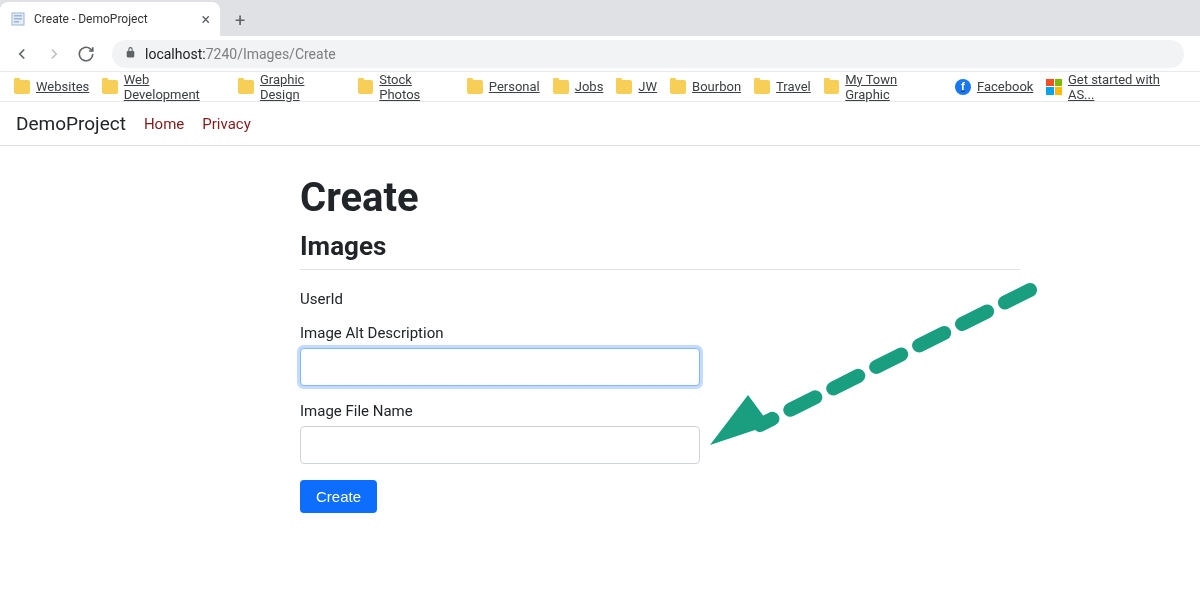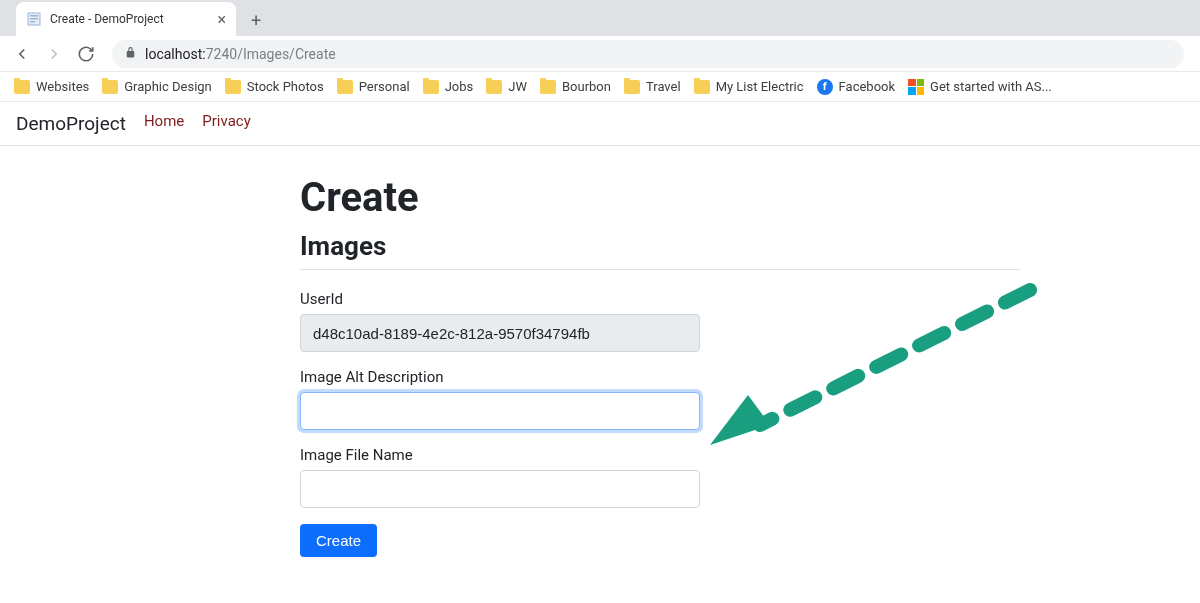--- a/index.html
+++ b/index.html
@@ -1,45 +1,45 @@
 <!DOCTYPE html>
 <html><head>
   <meta charset="utf-8">
   <style>
     * { margin: 0; padding: 0; box-sizing: border-box; }
     body { font-family: -apple-system, BlinkMacSystemFont, 'Segoe UI', Roboto, Arial, sans-serif; width: 1200px; background: #fff; }
 
     
-    .chrome-top { background: #dfe1e5; height: 36px; display: flex; align-items: flex-end; padding-left: 16px; }
+    .chrome-top { background: #dfe1e5; height: 36px; display: flex; align-items: flex-end; padding-left: 0; }
     .tab { background: #fff; border-radius: 8px 8px 0 0; height: 34px; display: flex; align-items: center; padding: 0 10px; min-width: 220px; position: relative; font-size: 12px; color: #333; }
     .tab-favicon { width: 16px; height: 16px; margin-right: 8px; display: flex; align-items: center; justify-content: center; }
     .tab-title { flex: 1; }
     .tab-close { color: #5f6368; font-size: 16px; margin-left: 8px; cursor: pointer; }
     .new-tab { width: 28px; height: 28px; display: flex; align-items: center; justify-content: center; color: #5f6368; font-size: 18px; margin-left: 6px; margin-bottom: 2px; cursor: pointer; }
 
     .chrome-toolbar { background: #fff; height: 36px; display: flex; align-items: center; padding: 0 8px; gap: 4px; border-bottom: 1px solid #e8eaed; }
     .nav-btn { width: 28px; height: 28px; border-radius: 50%; display: flex; align-items: center; justify-content: center; color: #5f6368; cursor: pointer; }
     .nav-btn svg { width: 18px; height: 18px; }
     .nav-btn.disabled { color: #bdc1c6; }
     .address-bar { flex: 1; height: 28px; background: #f1f3f4; border-radius: 14px; display: flex; align-items: center; padding: 0 12px; margin-left: 8px; margin-right: 8px; font-size: 14px; color: #3c4043; }
     .lock { margin-right: 8px; color: #5f6368; }
     .lock svg { width: 13px; height: 13px; }
     .url-host { color: #202124; }
     .url-path { color: #7d7f83; }
 
-    .bookmarks-bar { background: #fff; height: 30px; display: flex; align-items: center; padding: 0 8px; gap: 1px; font-size: 13px; color: #3c4043; border-bottom: 1px solid #e8eaed; }
+    .bookmarks-bar { background: #fff; height: 30px; display: flex; align-items: center; padding: 0 8px; gap: 1px; font-size: 13px; color: #3c4043; border-bottom: 1px solid #e8eaed; text-decoration: underline; }
     .bookmark { display: flex; align-items: center; padding: 4px 6px; border-radius: 4px; cursor: pointer; gap: 6px; }
     .folder-icon { width: 16px; height: 14px; background: #f7cf57; border-radius: 2px; position: relative; }
     .folder-icon::before { content: ''; position: absolute; top: -2px; left: 0; width: 6px; height: 3px; background: #f7cf57; border-radius: 1px 1px 0 0; }
     .fb-icon { width: 16px; height: 16px; background: #1877f2; border-radius: 50%; color: #fff; font-weight: bold; font-size: 11px; display: flex; align-items: center; justify-content: center; }
     .ms-icon { width: 16px; height: 16px; display: grid; grid-template-columns: 1fr 1fr; grid-template-rows: 1fr 1fr; gap: 1px; }
     .ms-icon span:nth-child(1){background:#f25022}.ms-icon span:nth-child(2){background:#7fba00}.ms-icon span:nth-child(3){background:#00a4ef}.ms-icon span:nth-child(4){background:#ffb900}
 
     
-    .app-nav { border-bottom: 1px solid #dee2e6; padding: 10px 16px; display: flex; gap: 18px; }
+    .app-nav { border-bottom: 1px solid #dee2e6; padding: 10px 16px; display: flex; align-items: center; gap: 18px; }
     .app-brand { font-size: 19px; color: #212529; }
     .app-nav-link { font-size: 15px; color: #7f1d1d; text-decoration: none; }
 
     .content { max-width: 720px; margin-left: 300px; margin-top: 28px; }
     h1 { font-size: 40px; font-weight: 700; color: #212529; margin-bottom: 10px; }
     h2 { font-size: 26px; font-weight: 700; color: #212529; margin-bottom: 8px; }
     hr { border: none; border-top: 1px solid #dee2e6; margin-bottom: 20px; }
 
     .form-group { margin-bottom: 16px; }
     .form-label { display: block; font-size: 15px; color: #212529; margin-bottom: 6px; margin-top: 9px; }
@@ -102,20 +102,24 @@
   </div>
 </div>
 
 <div class="bookmarks-bar" id="bookmarks-bar">
     <div class="bookmark">
       <span class="folder-icon"></span>
       <span>Websites</span>
     </div>
     <div class="bookmark">
       <span class="folder-icon"></span>
+      <span>Web Development</span>
+    </div>
+    <div class="bookmark">
+      <span class="folder-icon"></span>
       <span>Graphic Design</span>
     </div>
     <div class="bookmark">
       <span class="folder-icon"></span>
       <span>Stock Photos</span>
     </div>
     <div class="bookmark">
       <span class="folder-icon"></span>
       <span>Personal</span>
     </div>
@@ -130,21 +134,21 @@
     <div class="bookmark">
       <span class="folder-icon"></span>
       <span>Bourbon</span>
     </div>
     <div class="bookmark">
       <span class="folder-icon"></span>
       <span>Travel</span>
     </div>
     <div class="bookmark">
       <span class="folder-icon"></span>
-      <span>My List Electric</span>
+      <span>My Town Graphic</span>
     </div>
     <div class="bookmark">
       <span class="fb-icon">f</span>
       <span>Facebook</span>
     </div>
     <div class="bookmark">
       <span class="ms-icon">
         <span></span>
         <span></span>
         <span></span>
@@ -160,21 +164,20 @@
   <a href="#" class="app-nav-link">Privacy</a>
 </div>
 
 <div class="content">
   <h1>Create</h1>
   <h2>Images</h2>
   <hr>
 
   <div class="form-group">
     <label class="form-label">UserId</label>
-    <input class="form-control readonly" readonly="" value="d48c10ad-8189-4e2c-812a-9570f34794fb" style="">
   </div>
 
   <div class="form-group">
     <label class="form-label">Image Alt Description</label>
     <input class="form-control focused" value="" style="">
   </div>
 
   <div class="form-group">
     <label class="form-label">Image File Name</label>
     <input class="form-control" value="" style="">

